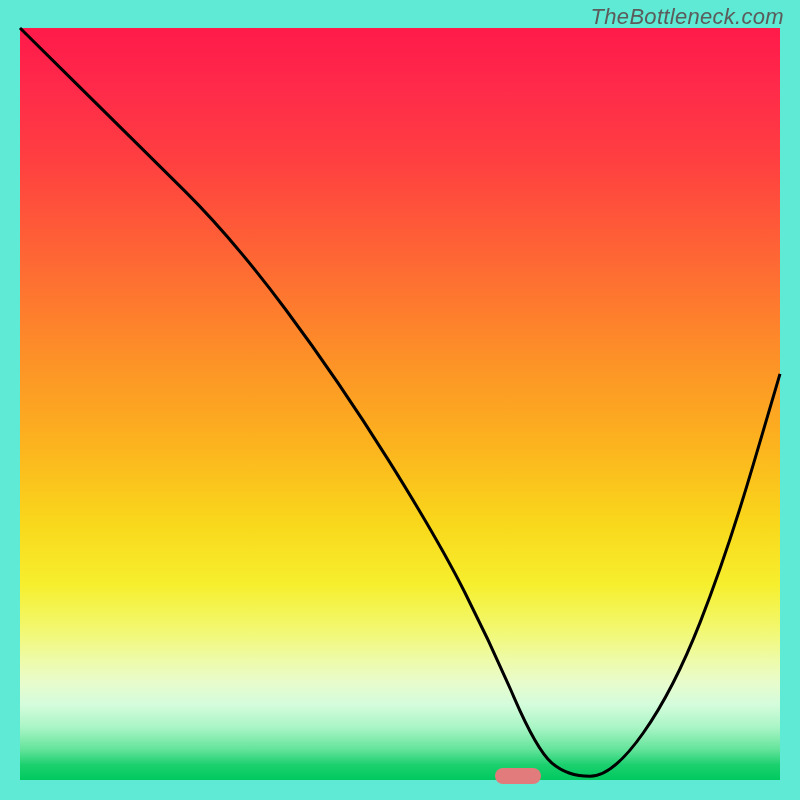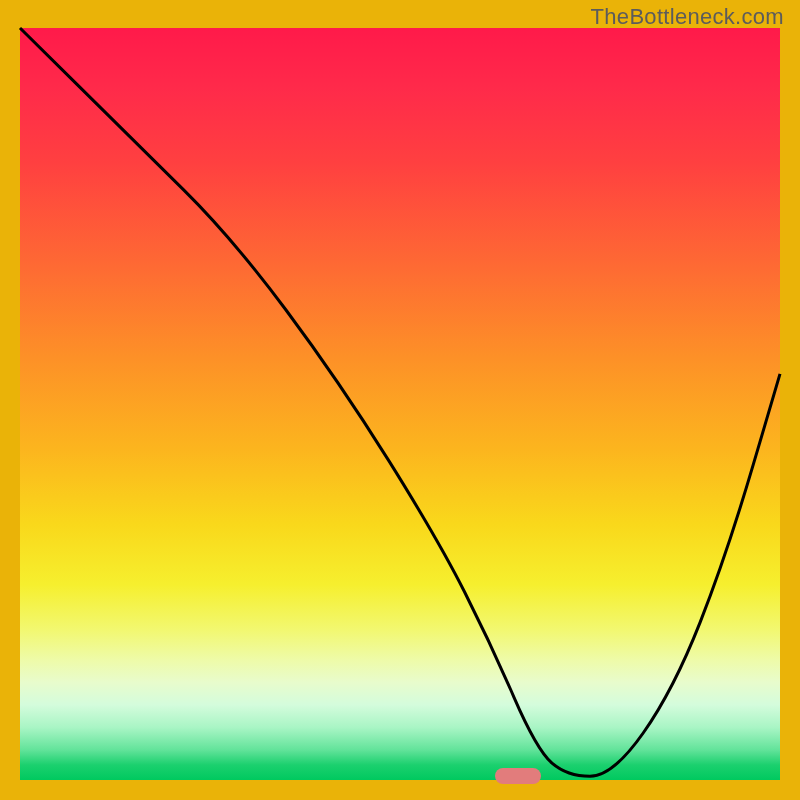--- a/index.html
+++ b/index.html
@@ -8,21 +8,22 @@
     width: 800px;
     height: 800px;
     background: #000;
     font-family: Arial, Helvetica, sans-serif;
     overflow: hidden;
   }
   .frame {
     position: relative;
     width: 800px;
     height: 800px;
-    background: #eab308;
+    background: #5eead4;
+    font-style: italic;
   }
   .watermark {
     position: absolute;
     top: 4px;
     right: 16px;
     color: #5c5c5c;
     font-size: 22px;
     font-weight: 500;
     letter-spacing: 0.3px;
     z-index: 10;

